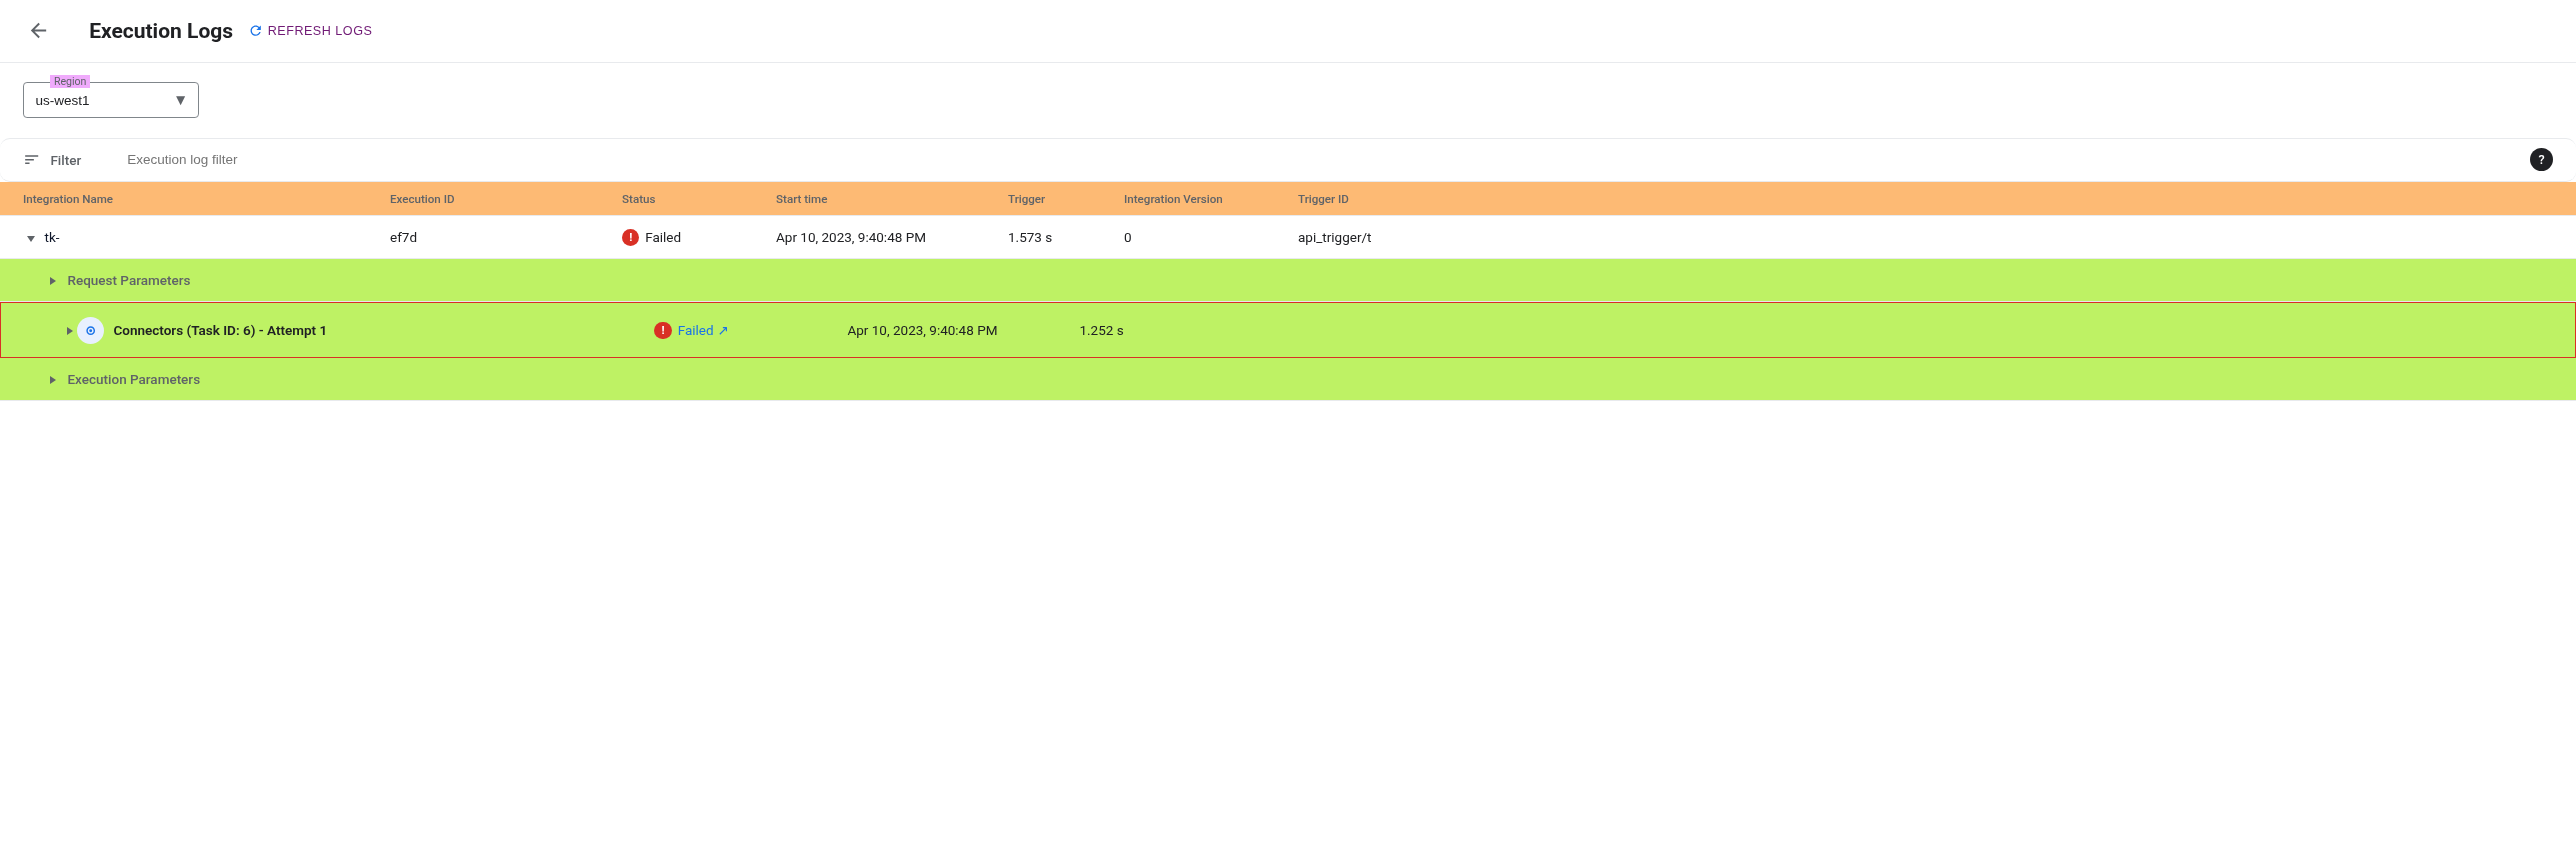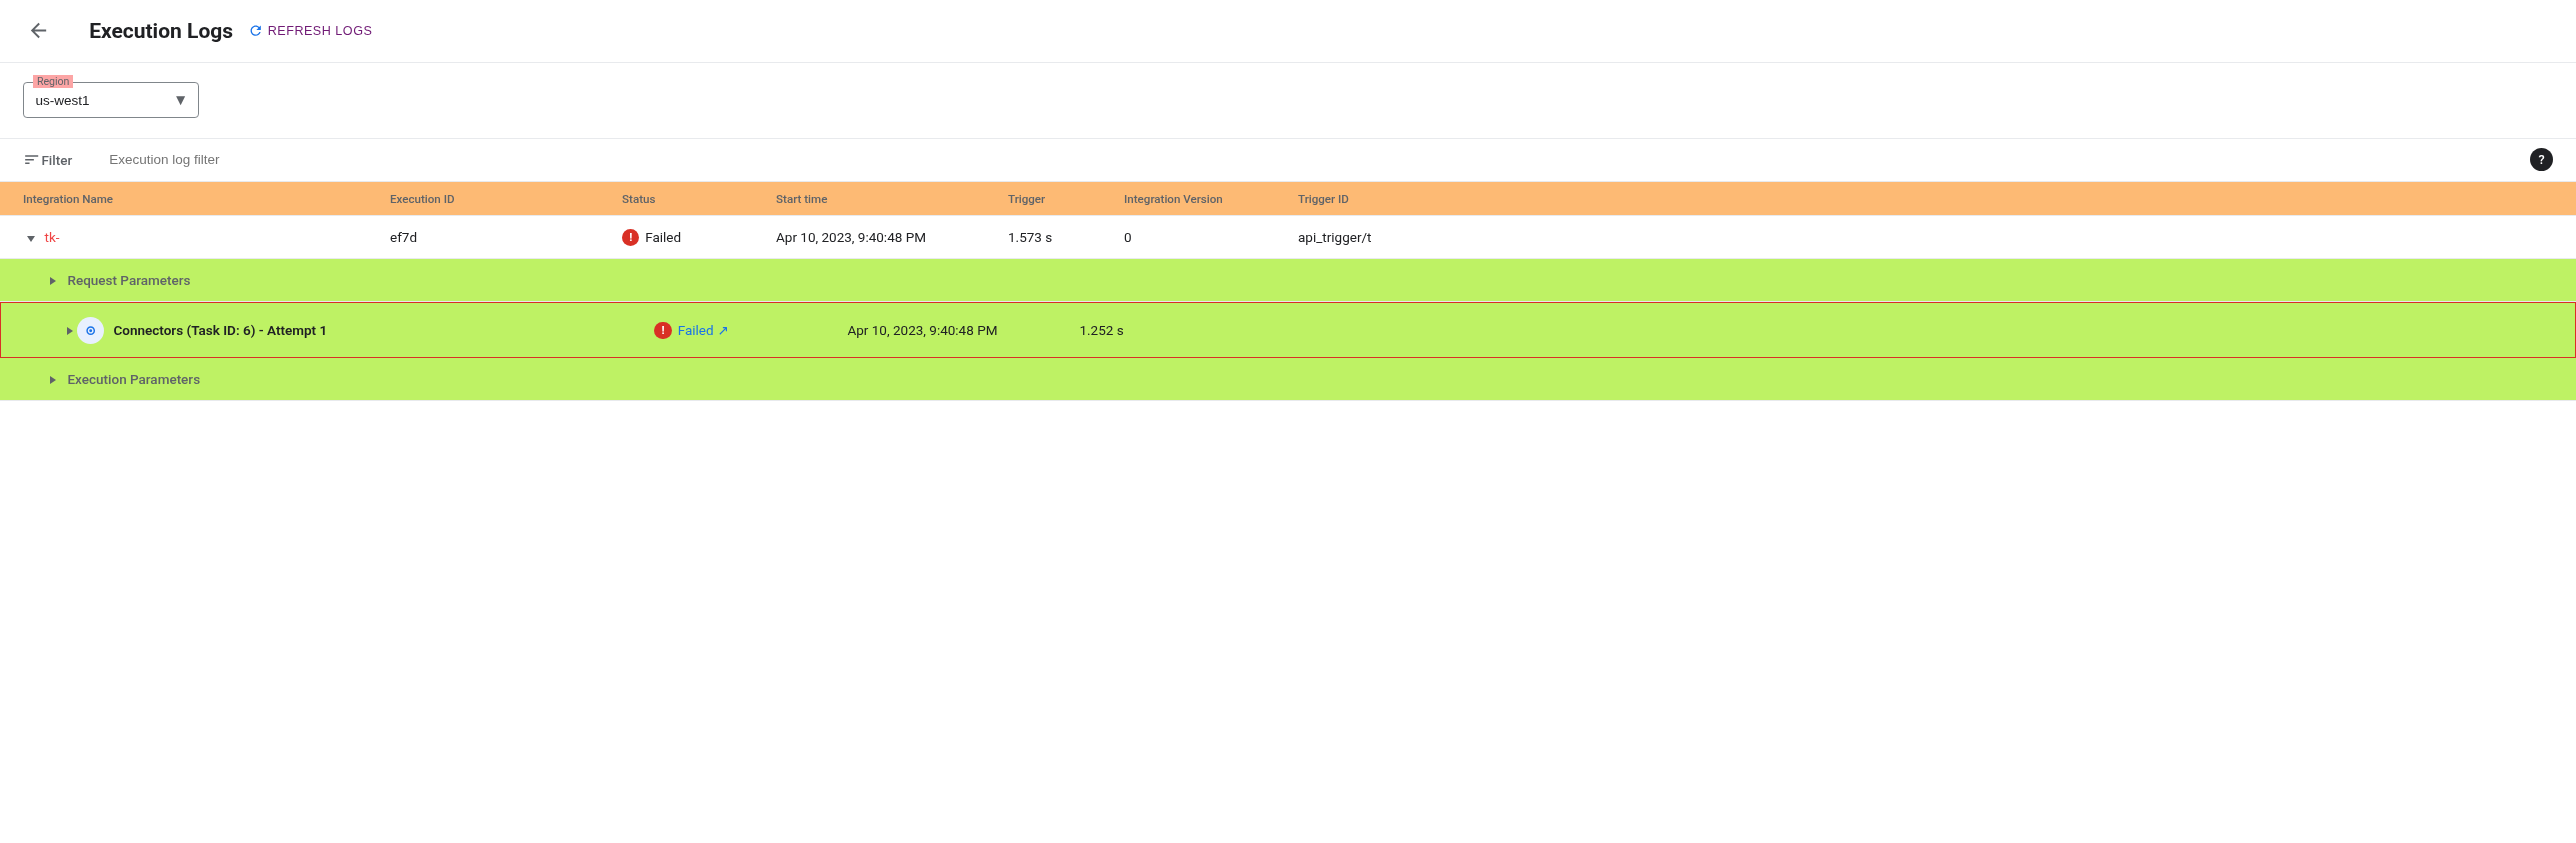--- a/index.html
+++ b/index.html
@@ -48,22 +48,22 @@
     .region-select-wrapper {
       position: relative;
       display: inline-block;
       border: 1px solid #80868b;
       border-radius: 3.9px;
       padding: 0;
     }
     .region-label {
       position: absolute;
       top: -7.7px;
-      left: 9px;
-      background: #fca5a5;
+      left: 26px;
+      background: #f0abfc;
       padding: 0 3.9px;
       font-size: 10.6px;
       color: #5f6368;
     }
     .region-select {
       appearance: none;
       border: none;
       background: transparent;
       padding: 9.7px 35px 9.7px 11.6px;
       font-size: 13.5px;
@@ -81,21 +81,22 @@
       color: #5f6368;
       font-size: 15.4px;
     }
 
     .filter-bar {
       display: flex;
       align-items: center;
       padding: 9.7px 23px;
       border-top: 1px solid #e8eaed;
       border-bottom: 1px solid #e8eaed;
-      gap: 1px;
+      gap: 10px;
+      border-radius: 10px;
     }
     .filter-label {
       font-size: 13.5px;
       font-weight: 500;
       color: #5f6368;
     }
     .filter-input {
       flex: 1;
       border: none;
       outline: none;
@@ -152,21 +153,21 @@
     .expand-btn {
       background: none;
       border: none;
       cursor: pointer;
       color: #5f6368;
       font-size: 13.5px;
       padding: 1.9px 3.9px;
     }
 
     .link {
-      color: #ef4444;
+      color: #0f172a;
       text-decoration: none;
       cursor: pointer;
     }
 
     .error-icon {
       width: 17.4px;
       height: 17.4px;
       border-radius: 50%;
       background: #d93025;
       color: #fff;

